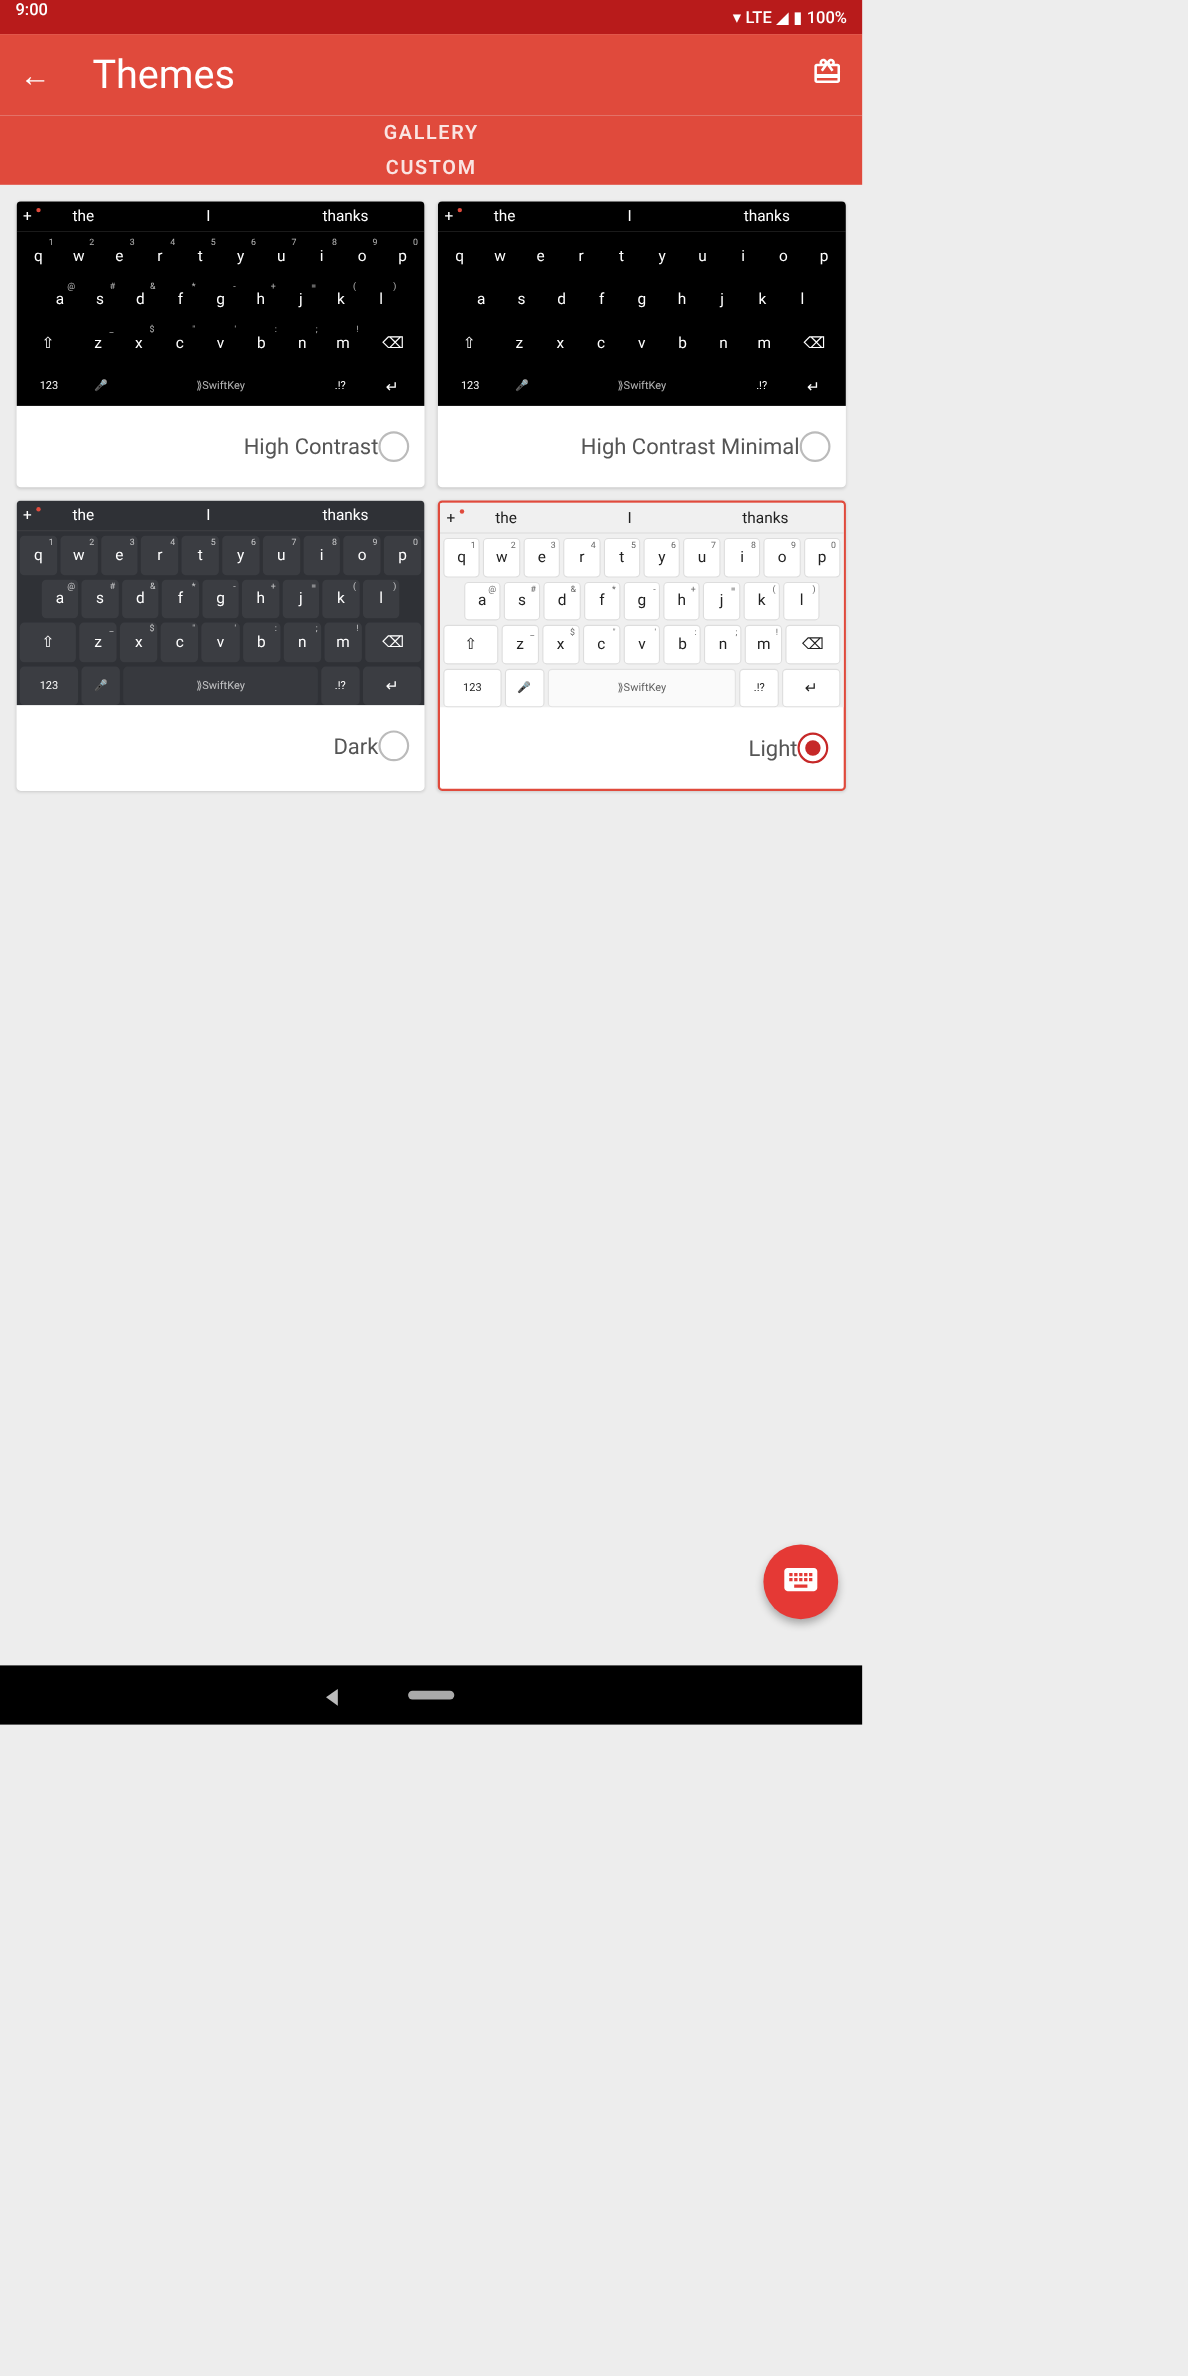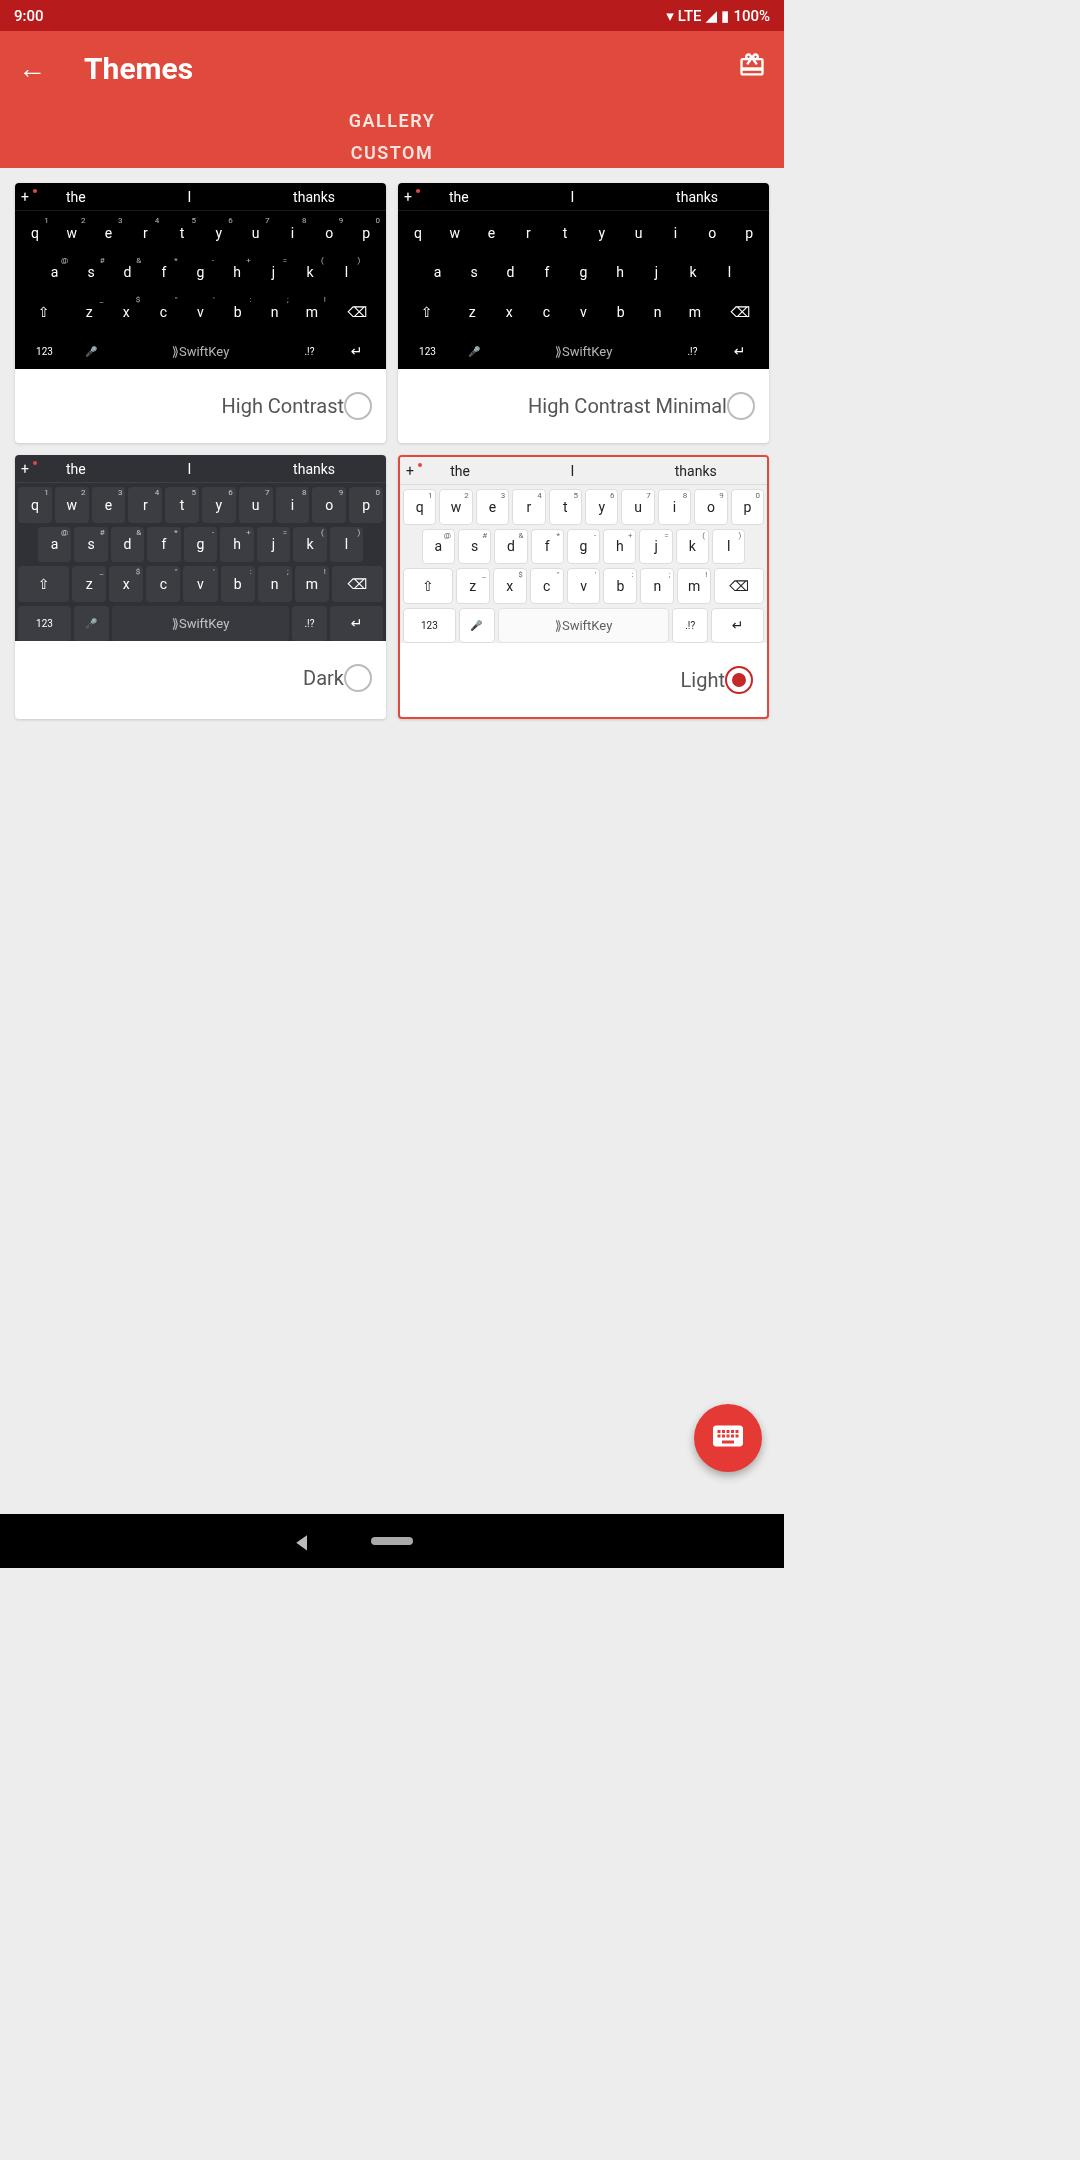--- a/index.html
+++ b/index.html
@@ -9,37 +9,36 @@
       background: #ededed;
       font-family: Roboto, Arial, sans-serif;
       overflow: hidden;
       position: relative;
     }
     .status-bar {
       background: #b81b1b;
       height: 31px;
       display: flex;
       justify-content: space-between;
-      align-items: center;
       padding: 0 14px;
       color: #fff;
       font-size: 15px;
       font-weight: 500;
     }
     .status-right { display: flex; align-items: center; gap: 4px; }
     .app-bar {
       background: #e04a3c;
       height: 74px;
       display: flex;
       align-items: center;
       padding: 0 18px;
       color: #fff;
     }
     .back-arrow { font-size: 28px; margin-right: 38px; cursor: pointer; }
-    .app-title { font-size: 30px; font-weight: 700; flex: 1; }
+    .app-title { font-size: 36px; font-weight: 400; flex: 1; }
     .gift-icon { font-size: 28px; }
     .tabs {
       background: #e04a3c;
       height: 63px;
       display: flex;
       color: #fff;
       flex-direction: column;
     }
     .tab {
       flex: 1;
@@ -96,21 +95,21 @@
       align-items: center;
       justify-content: center;
       font-size: 14px;
       position: relative;
     }
     .kb-dark .key { background: #3b3d42; }
     .kb-light .key { background: #fff; border: 1px solid #ddd; }
     .key .sup { position: absolute; top: 1px; right: 3px; font-size: 8px; opacity: 0.7; }
     .key.wide15 { flex: 1.5; }
     .key.sm { font-size: 10px; }
-    .key.space { flex: 5; font-size: 13px; opacity: 0.7; }
+    .key.space { flex: 5; font-size: 10px; opacity: 0.7; }
     .card-footer {
       height: 74px;
       display: flex;
       align-items: center;
       justify-content: flex-end;
       padding: 0 14px;
     }
     .card-label { font-size: 20px; color: #555; }
     .radio {
       width: 28px; height: 28px;

